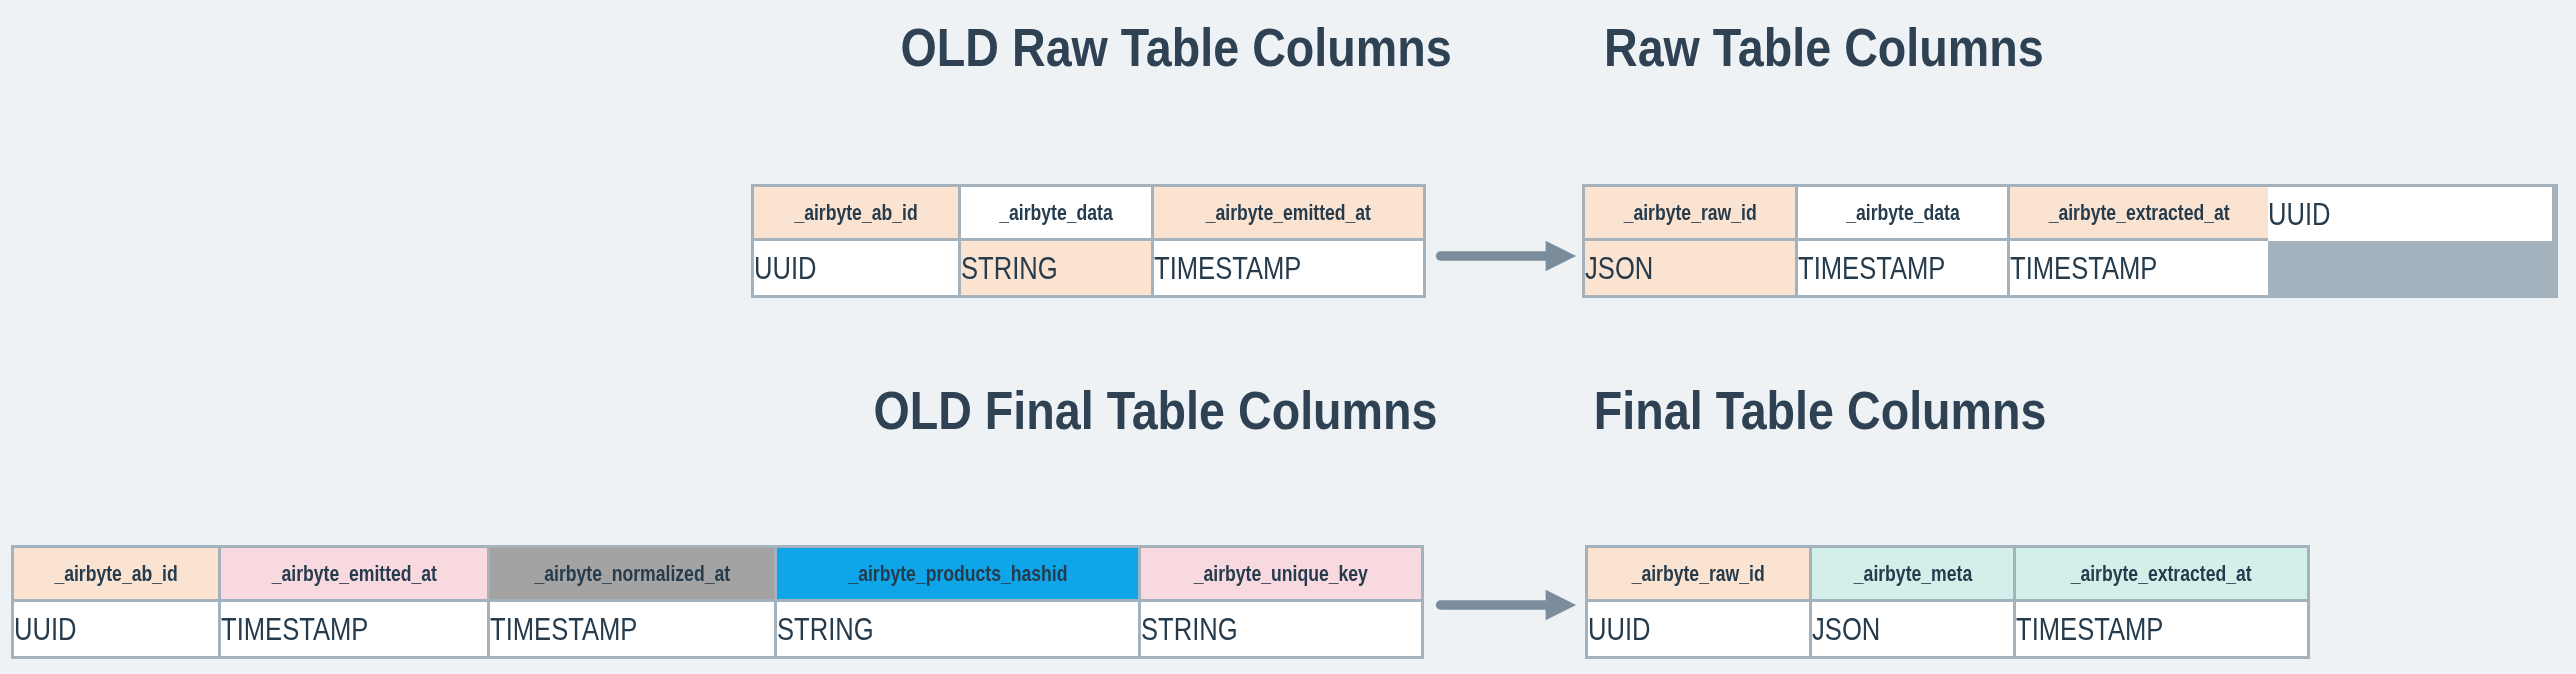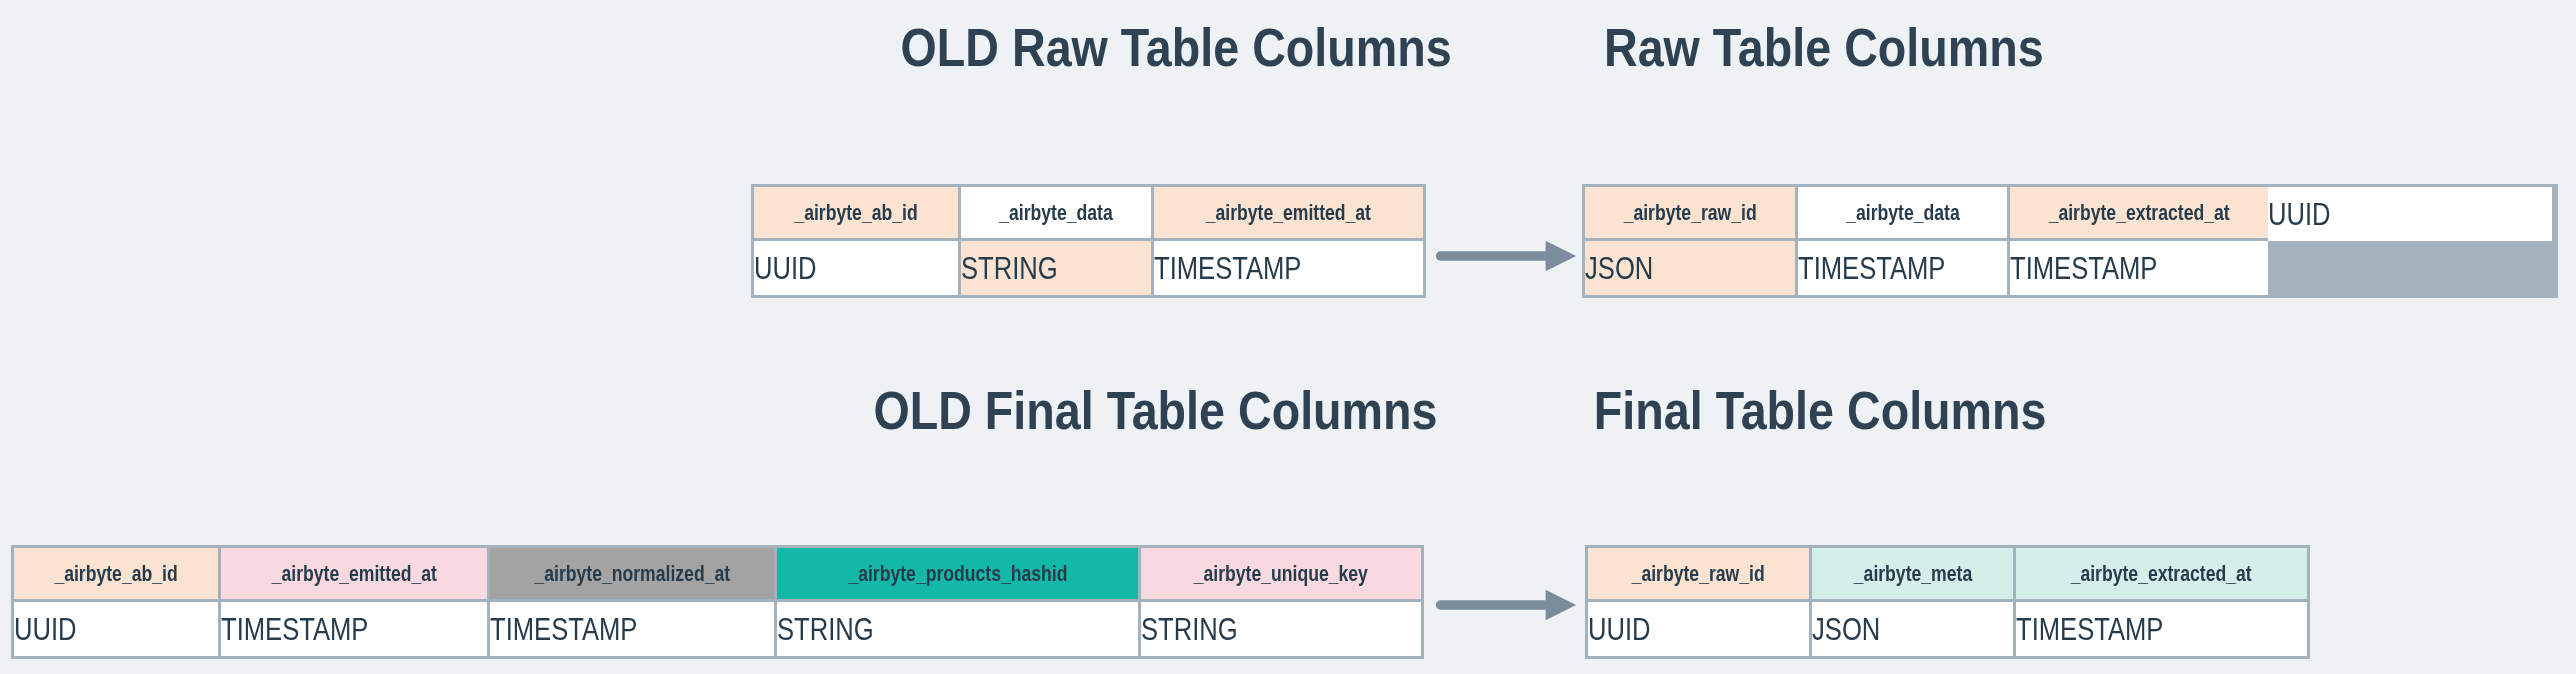--- a/index.html
+++ b/index.html
@@ -116,21 +116,21 @@
   <div class="dtable" style="left:11px; top:545px; grid-template-columns:207px 269px 287px 364px 280px;">
     <div class="hcell" style="background: rgb(250, 227, 209);">
         <span class="tx">_airbyte_ab_id</span>
       </div>
     <div class="hcell" style="background: rgb(248, 217, 224);">
         <span class="tx">_airbyte_emitted_at</span>
       </div>
     <div class="hcell" style="background: #a3a3a3;">
         <span class="tx">_airbyte_normalized_at</span>
       </div>
-    <div class="hcell" style="background: #14b8a6; align-items: center;">
+    <div class="hcell" style="background: #0ea5e9; align-items: center;">
         <span class="tx">_airbyte_products_hashid</span>
       </div>
     <div class="hcell endcol" style="background: rgb(248, 217, 224);">
         <span class="tx">_airbyte_unique_key</span>
       </div>
     <div class="vcell" style="background: rgb(255, 255, 255);">
         <span class="tx">UUID</span>
       </div>
     <div class="vcell" style="background: rgb(255, 255, 255);">
         <span class="tx">TIMESTAMP</span>

